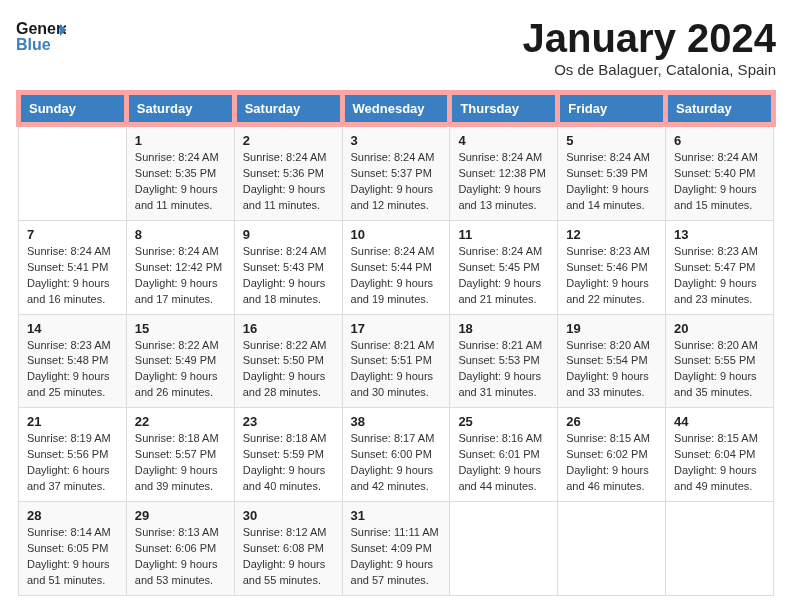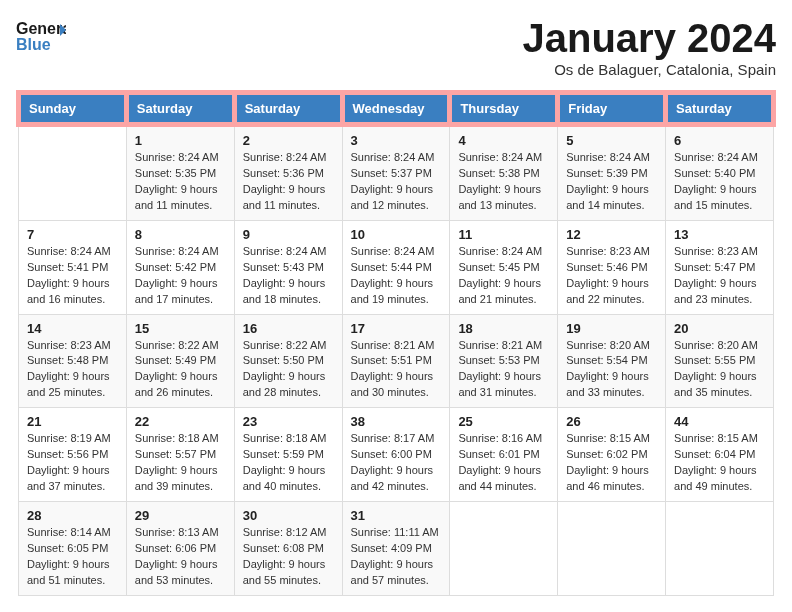--- a/index.html
+++ b/index.html
@@ -138,21 +138,21 @@
         <div class="cell-info">
           <span>Sunrise: 8:24 AM</span><br>
           <span>Sunset: 5:37 PM</span><br>
           <span>Daylight: 9 hours and 12 minutes.</span>
         </div>
       </td>
         <td>
         <span class="day-number">4</span>
         <div class="cell-info">
           <span>Sunrise: 8:24 AM</span><br>
-          <span>Sunset: 5:38 PM</span><br>
+          <span>Sunset: 12:38 PM</span><br>
           <span>Daylight: 9 hours and 13 minutes.</span>
         </div>
       </td>
         <td>
         <span class="day-number">5</span>
         <div class="cell-info">
           <span>Sunrise: 8:24 AM</span><br>
           <span>Sunset: 5:39 PM</span><br>
           <span>Daylight: 9 hours and 14 minutes.</span>
         </div>
@@ -172,21 +172,21 @@
         <div class="cell-info">
           <span>Sunrise: 8:24 AM</span><br>
           <span>Sunset: 5:41 PM</span><br>
           <span>Daylight: 9 hours and 16 minutes.</span>
         </div>
       </td>
         <td>
         <span class="day-number">8</span>
         <div class="cell-info">
           <span>Sunrise: 8:24 AM</span><br>
-          <span>Sunset: 5:42 PM</span><br>
+          <span>Sunset: 12:42 PM</span><br>
           <span>Daylight: 9 hours and 17 minutes.</span>
         </div>
       </td>
         <td>
         <span class="day-number">9</span>
         <div class="cell-info">
           <span>Sunrise: 8:24 AM</span><br>
           <span>Sunset: 5:43 PM</span><br>
           <span>Daylight: 9 hours and 18 minutes.</span>
         </div>
@@ -281,21 +281,21 @@
           <span>Daylight: 9 hours and 35 minutes.</span>
         </div>
       </td>
       </tr>
       <tr>
         <td>
         <span class="day-number">21</span>
         <div class="cell-info">
           <span>Sunrise: 8:19 AM</span><br>
           <span>Sunset: 5:56 PM</span><br>
-          <span>Daylight: 9 hours and 37 minutes.</span>
+          <span>Daylight: 6 hours and 37 minutes.</span>
         </div>
       </td>
         <td>
         <span class="day-number">22</span>
         <div class="cell-info">
           <span>Sunrise: 8:18 AM</span><br>
           <span>Sunset: 5:57 PM</span><br>
           <span>Daylight: 9 hours and 39 minutes.</span>
         </div>
       </td>

